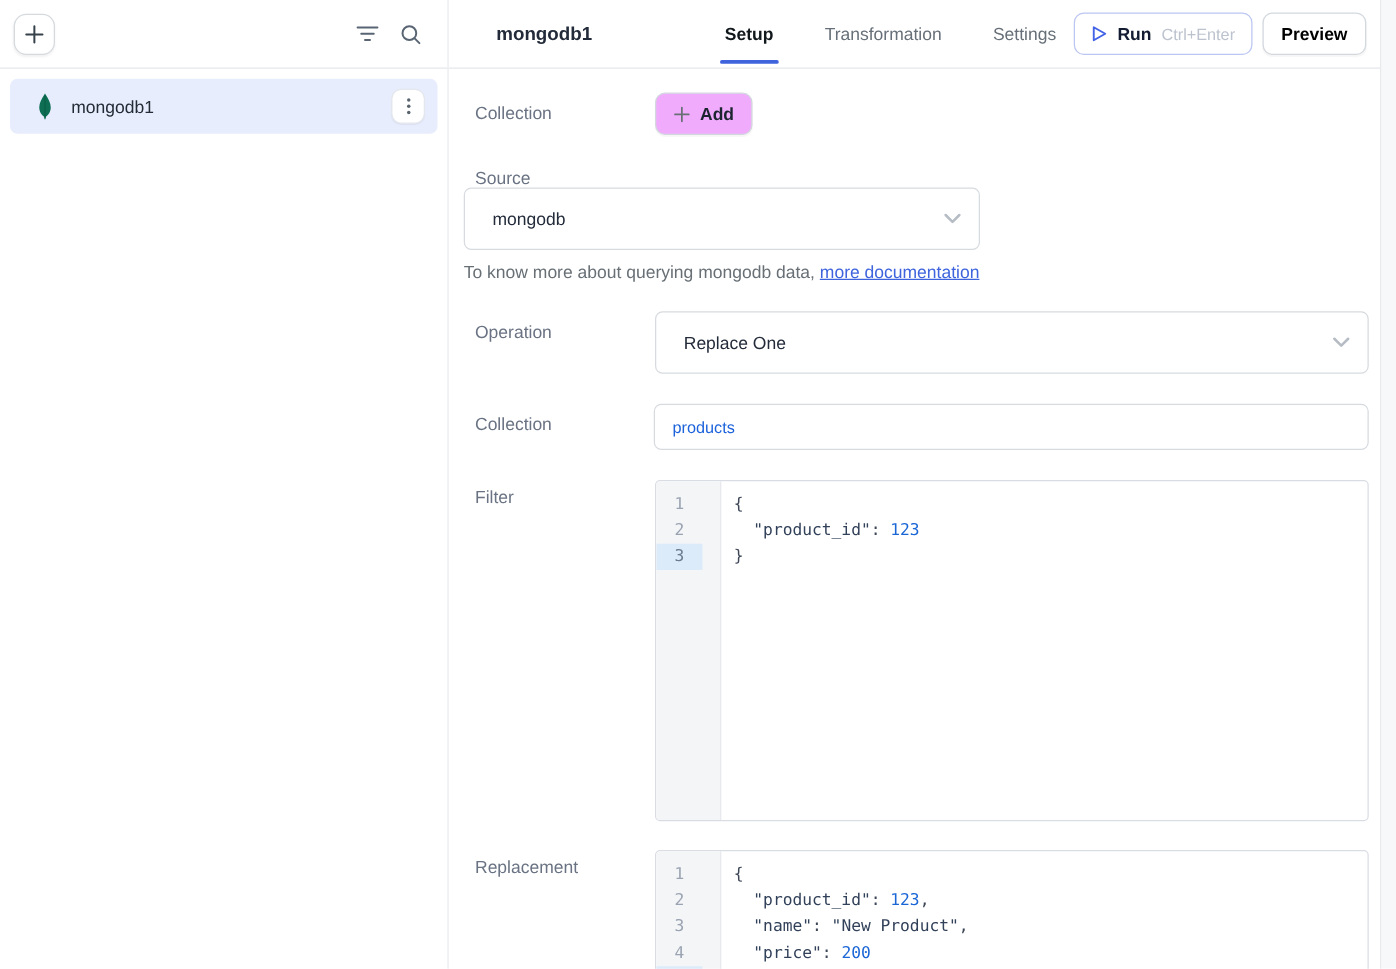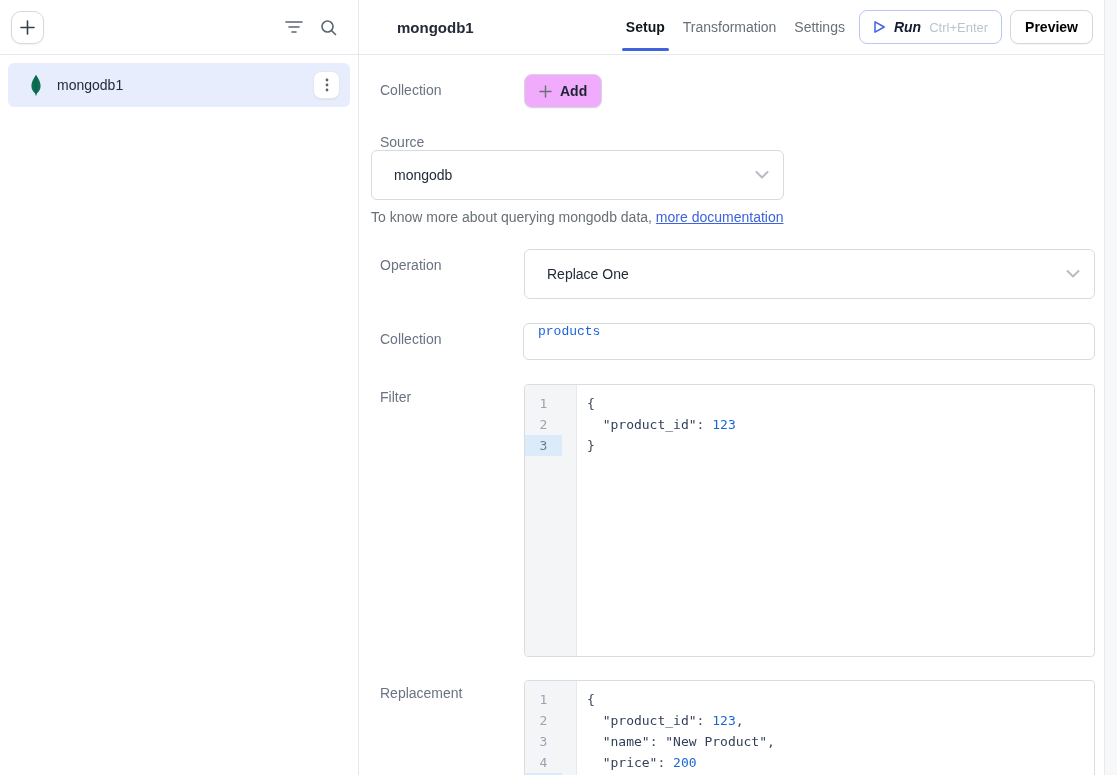--- a/index.html
+++ b/index.html
@@ -24,30 +24,30 @@
   .query-item .qlabel { margin-left:13px; font-size:14px; color:#222b36; flex:1; }
   .kebab-btn { width:27px; height:28px; background:#fff; border:1px solid #e4e7ec;
     border-radius:8px; display:flex; align-items:center; justify-content:center;
     box-shadow:0 1px 1px rgba(16,24,40,.05); cursor:pointer; }
 
   
   .main { position:absolute; left:359px; top:0; right:0; height:775px; background:#fff; }
   .main-header { height:55px; border-bottom:1px solid #e6e8eb; display:flex;
     align-items:center; padding:0 24px 0 38px; }
   .query-title { font-size:15px; font-weight:600; color:#232b3a; }
-  .tabs { display:flex; gap:18px; margin-left:auto; margin-right:14px; height:55px;
+  .tabs { display:flex; gap:41px; margin-left:auto; margin-right:14px; height:55px;
     align-items:center; }
   .tab { font-size:14px; color:#677078; height:55px; display:flex; align-items:center;
     position:relative; cursor:pointer; font-weight:500; }
   .tab.active { color:#11181c; font-weight:600; }
   .tab.active::after { content:""; position:absolute; left:-4px; right:-4px; bottom:4px;
     height:3px; background:#3e63dd; border-radius:2px; }
   .btn-run { display:flex; align-items:center; gap:8px; height:34px; padding:0 13px;
     background:#fff; border:1px solid #bcc6f2; border-radius:8px; cursor:pointer; }
-  .btn-run .run-text { font-size:14px; font-weight:600; color:#141c33;font-style:italic; }
+  .btn-run .run-text { font-size:14px; font-weight:600; color:#141c33; }
   .btn-run .run-shortcut { font-size:13px; color:#bcc3ce; }
   .btn-preview { height:34px; padding:0 14px; margin-left:8px; background:#fff;
     border:1px solid #d3d8de; border-radius:8px; font-size:14px; font-weight:600;
     color:#000000; cursor:pointer; box-shadow:0 1px 1px rgba(16,24,40,.04); }
 
   
   .content { position:absolute; top:55px; left:0; right:13px; bottom:0; padding:19px 9px 0 21px; }
   .row { display:flex; align-items:flex-start; }
   .row + .row { margin-top: 24px; }
   .row-label { width:144px; flex-shrink:0; font-size:14px; color:#6a7383; padding-top:8px; }
@@ -61,22 +61,22 @@
   .select-box { position:relative; height:50px; border:1px solid #d7dbdf; border-radius:6px;
     background:#fff; display:flex; align-items:center; padding:0 40px 0 22px;
     font-size:14px; color:#232b3a; cursor:pointer; }
   .select-box .chev { position:absolute; right:14px; top:50%; transform:translateY(-50%); }
 
   .row-source { margin-top:18px !important;flex-direction:column; }
   .help-text { margin-top:9px; margin-left:-9px; font-size:14px; color:#687076; }
   .help-text a { color:#3e63dd; text-decoration:underline; cursor:pointer; }
 
   .code-input { height:37px; border:1px solid #d7dbdf; border-radius:6px; background:#fff;
-    display:flex; align-items:flex-start; padding:0 14px; cursor:text;
-    font-family:Liberation Mono, monospace; font-size:13px; color:#1d63dc; }
+    display:flex; align-items:center; padding:0 14px; cursor:text;
+    font-family:Liberation Sans, sans-serif; font-size:13px; color:#1d63dc; }
 
   .code-editor { display:flex; border:1px solid #d9dde3; border-radius:4px; background:#fff;
     overflow:hidden; cursor:text; }
   .code-editor.h-filter { height:273px; }
   .code-editor.h-replacement { height:273px; }
   .gutter { width:52px; flex-shrink:0; background:#f4f5f7; border-right:1px solid #e7e9ed;
     padding-top:8px; font-family:"DejaVu Sans Mono","Liberation Mono",monospace;
     font-size:13px; color:#9aa3b2; }
   .gutter .ln { height:21px; width:37px; display:flex; align-items:center;
     justify-content:center; }

